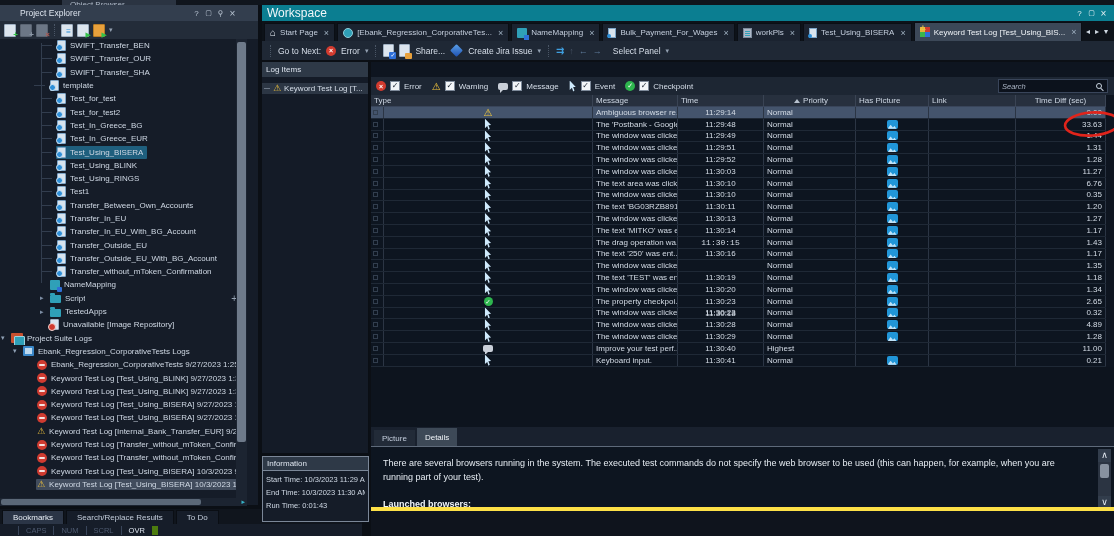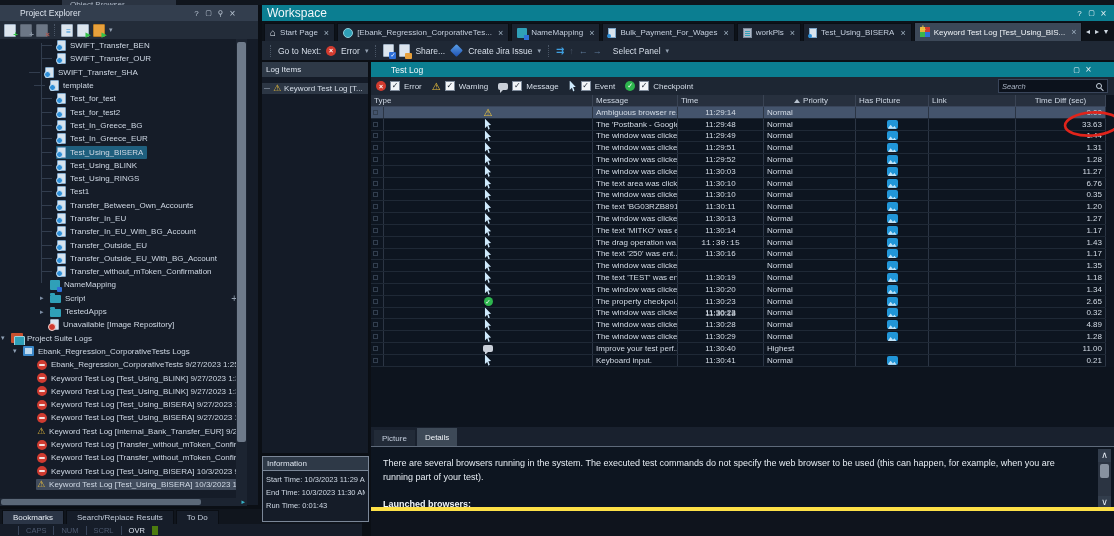--- a/index.html
+++ b/index.html
@@ -217,21 +217,21 @@
             <span class="nowrap">SWIFT_Transfer_BEN</span>
           </span>
         </div>
         <div class="ti" style="padding-left: 41px;">
           <span class="tick"></span>
           <span class="hl">
             <span class="kwic"></span>
             <span class="nowrap">SWIFT_Transfer_OUR</span>
           </span>
         </div>
-        <div class="ti" style="padding-left: 29px;">
+        <div class="ti" style="padding-left: 41px;">
           <span class="tick"></span>
           <span class="hl">
             <span class="kwic"></span>
             <span class="nowrap">SWIFT_Transfer_SHA</span>
           </span>
         </div>
         <div class="ti" style="padding-left: 34px;">
           <span class="tick"></span>
           <span class="hl">
             <span class="kwic"></span>
@@ -549,25 +549,20 @@
       <span>Information</span>
     </div>
     <div id="info-body">
         <div class="nowrap">Start Time: 10/3/2023 11:29 AM</div>
         <div class="nowrap">End Time: 10/3/2023 11:30 AM</div>
         <div class="nowrap">Run Time: 0:01:43</div>
       </div>
   </div>
 
   <div class="abs" id="tl-panel">
-    <div id="tl-hd" class="panel-hd teal">
-      <span class="hd-title">Test Log</span>
-      <span class="hd-btn teal-btn b-max"></span>
-      <span class="hd-btn teal-btn b-close"></span>
-    </div>
     <div id="tl-filters">
       <span style="display:flex;gap:10px;align-items:center">
           <span class="fgroup">
             <span class="err-ic"></span>
             <span class="cb"></span>
             <span>Error</span>
           </span>
           <span class="fgroup">
             <span class="f-warn"></span>
             <span class="cb"></span>

